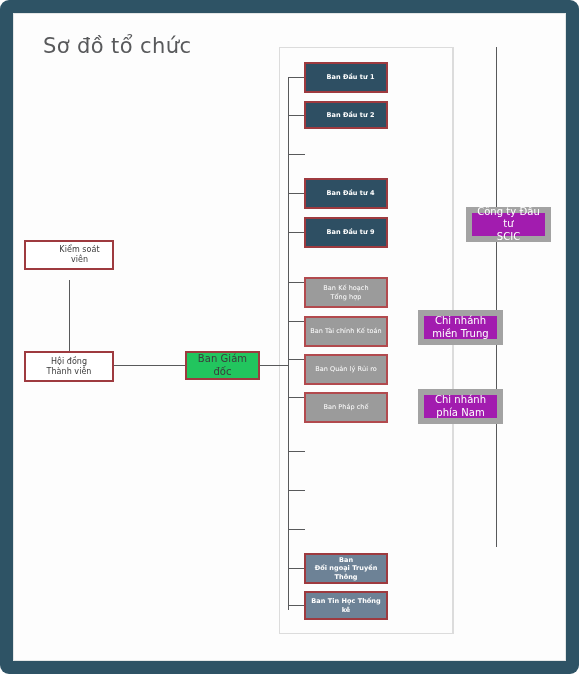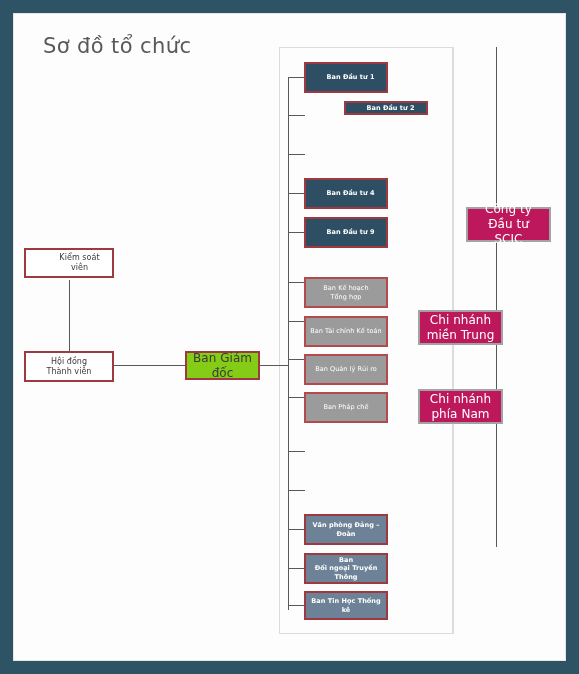--- a/index.html
+++ b/index.html
@@ -16,20 +16,21 @@
   }
 
   
   #frame {
     position: absolute;
     left: 0; top: 0;
     width: 579px;
     height: 674px;
     background: #2e5365;
     padding: 13px;
+    border-radius: 9px;
   }
   #canvas {
     position: relative;
     width: 553px;
     height: 648px;
     background: #fdfdfd;
     border: 1px solid #e3e6e6;
     overflow: hidden;
   }
 
@@ -93,24 +94,24 @@
 
   
   .node.white {
     background: #ffffff;
     border: 2px solid #9e3a3f;
     color: #3b3b3b;
     font-size: 8px;
   }
   
   .node.gold {
-    background: #84cc16;
+    background: #22c55e;
     border: 2px solid #9e3a3f;
     color: #3b3b3b;
-    font-size: 12px;
+    font-size: 10px;
   }
   
   .node.navy {
     background: #2e4f63;
     border: 2px solid #9e3a3f;
     color: #ffffff;
     font-weight: bold;
     padding-left: 12px;
   }
   
@@ -122,24 +123,24 @@
   }
   
   .node.slate {
     background: #6d8296;
     border: 2px solid #9e3a3f;
     color: #ffffff;
     font-weight: bold;
   }
   
   .node.red {
-    background: #be185d;
-    border: 2px solid #a3a3a3;
-    color: #ffffff;
-    font-size: 12px;
+    background: #a21caf;
+    border: 6px solid #a3a3a3;
+    color: #ffffff;
+    font-size: 10px;
   }
 </style>
 </head>
 <body>
 
 <div id="frame">
   <div id="canvas">
 
     <div id="title">Sơ đồ tổ chức</div>
 
@@ -167,39 +168,38 @@
 
     <div class="hline" style="left:274px; top:437px; width:17px;"></div>
     <div class="hline" style="left:274px; top:476px; width:17px;"></div>
     <div class="hline" style="left:274px; top:515px; width:17px;"></div>
     <div class="hline" style="left:274px; top:554px; width:17px;"></div>
     <div class="hline" style="left:274px; top:591px; width:17px;"></div>
 
     <div class="vline" style="left:482px; top:33px; height:160px;"></div>
     <div class="vline" style="left:482px; top:228px; height:305px;"></div>
 
-    <div class="node white" style="left:10px; top:234px; width:90px; height:30px;padding-left:24px;">Kiểm soát viên</div>
+    <div class="node white" style="left:10px; top:226px; width:90px; height:30px;padding-left:24px;">Kiểm soát viên</div>
 
     <div class="node white" style="left:10px; top:337px; width:90px; height:31px;">Hội đồng
 Thành viên</div>
 
     <div class="node gold" style="left:171px; top:337px; width:75px; height:29px;">Ban Giám đốc</div>
 
     <div class="node navy" style="left:290px; top:48px;  width:84px; height:31px;">Ban Đầu tư 1</div>
-    <div class="node navy" style="left:290px; top:87px;  width:84px; height:14px;margin-left:40px;">Ban Đầu tư 2</div>
+    <div class="node navy" style="left:290px; top:87px;  width:84px; height:28px;">Ban Đầu tư 2</div>
     <div class="node navy" style="left:290px; top:164px; width:84px; height:31px;">Ban Đầu tư 4</div>
     <div class="node navy" style="left:290px; top:203px; width:84px; height:31px;">Ban Đầu tư 9</div>
 
     <div class="node grey" style="left:290px; top:253px; width:84px; height:31px;">Ban Kế hoạch
 Tổng hợp</div>
     <div class="node grey" style="left:290px; top:292px; width:84px; height:31px;">Ban Tài chính Kế toán</div>
     <div class="node grey" style="left:290px; top:330px; width:84px; height:31px;">Ban Quản lý Rủi ro</div>
     <div class="node grey" style="left:290px; top:368px; width:84px; height:31px;">Ban Pháp chế</div>
 
-    <div class="node slate" style="left:290px; top:500px; width:84px; height:31px;">Văn phòng Đảng – Đoàn</div>
     <div class="node slate" style="left:290px; top:539px; width:84px; height:31px;">Ban
 Đối ngoại Truyền Thông</div>
     <div class="node slate" style="left:290px; top:577px; width:84px; height:29px;">Ban Tin Học Thống kê</div>
 
     <div class="node red" style="left:452px; top:193px; width:85px; height:35px;">Công ty Đầu tư
 SCIC</div>
     <div class="node red" style="left:404px; top:296px; width:85px; height:35px;">Chi nhánh
 miền Trung</div>
     <div class="node red" style="left:404px; top:375px; width:85px; height:35px;">Chi nhánh
 phía Nam</div>

